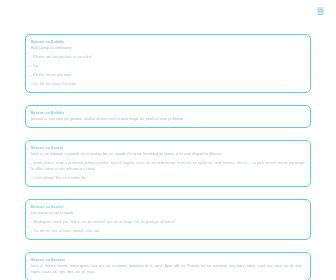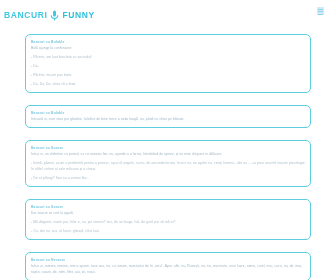--- a/index.html
+++ b/index.html
@@ -103,31 +103,20 @@
     margin-top: 3px;
   }
   .joke-line.wrap {
     white-space: normal;
   }
 </style>
 </head>
 <body>
 
 <header class="site-header">
-  <div class="brand">
-    <span class="brand-word">BANCURI</span>
-    <span class="brand-mark">
-      <svg viewBox="0 0 9 11" width="9" height="11" aria-hidden="true">
-        <rect x="3" y="0.5" width="3" height="6" rx="1.5" fill="#3fc8e0"></rect>
-        <path d="M1.3 5.2a3.2 3.2 0 0 0 6.4 0" fill="none" stroke="#3fc8e0" stroke-width="1.1"></path>
-        <rect x="4.1" y="8.2" width="0.9" height="2.3" fill="#3fc8e0"></rect>
-      </svg>
-    </span>
-    <span class="brand-word second">FUNNY</span>
-  </div>
 
   <div class="header-menu">
     <span></span>
       <span></span>
       <span></span>
   </div>
 </header>
 
 <main class="feed">
 

